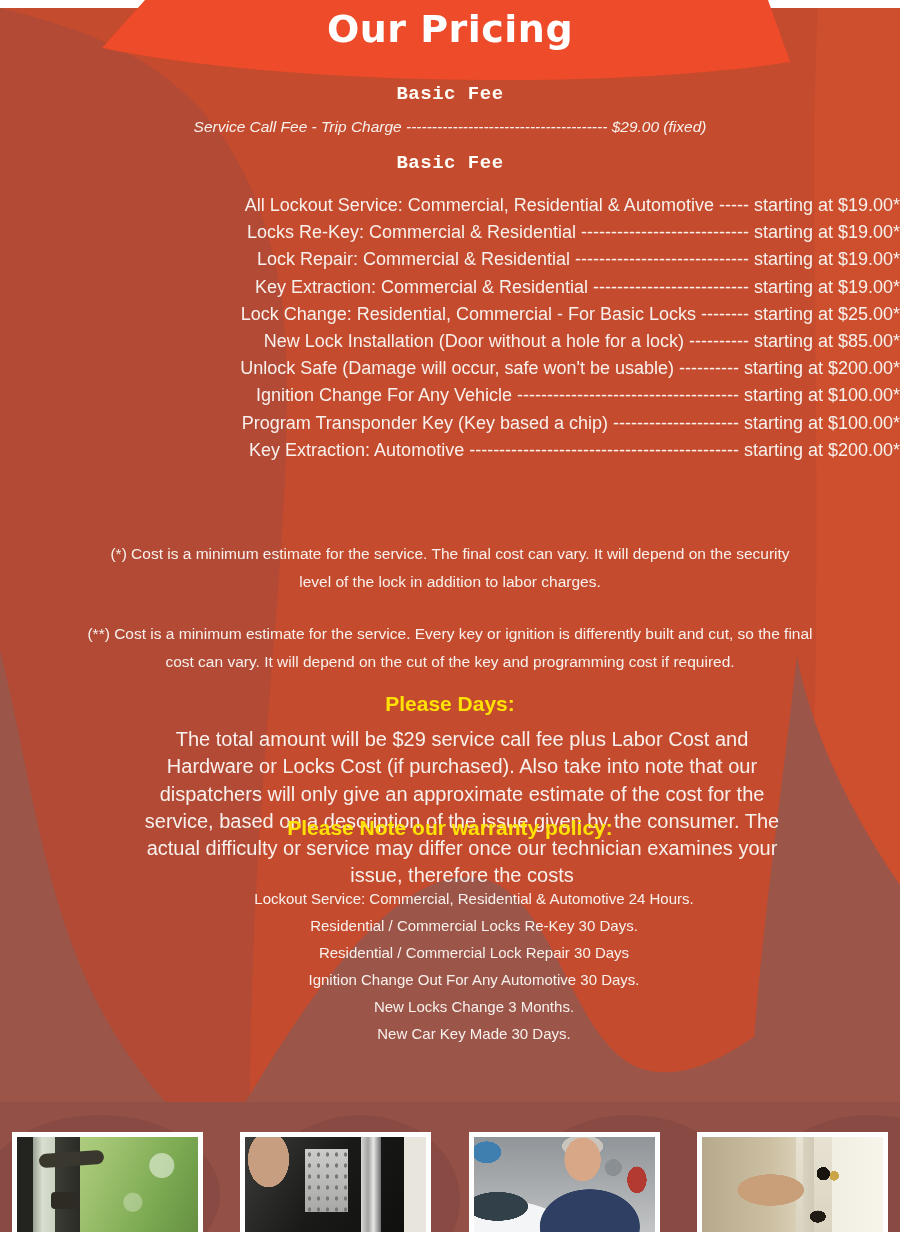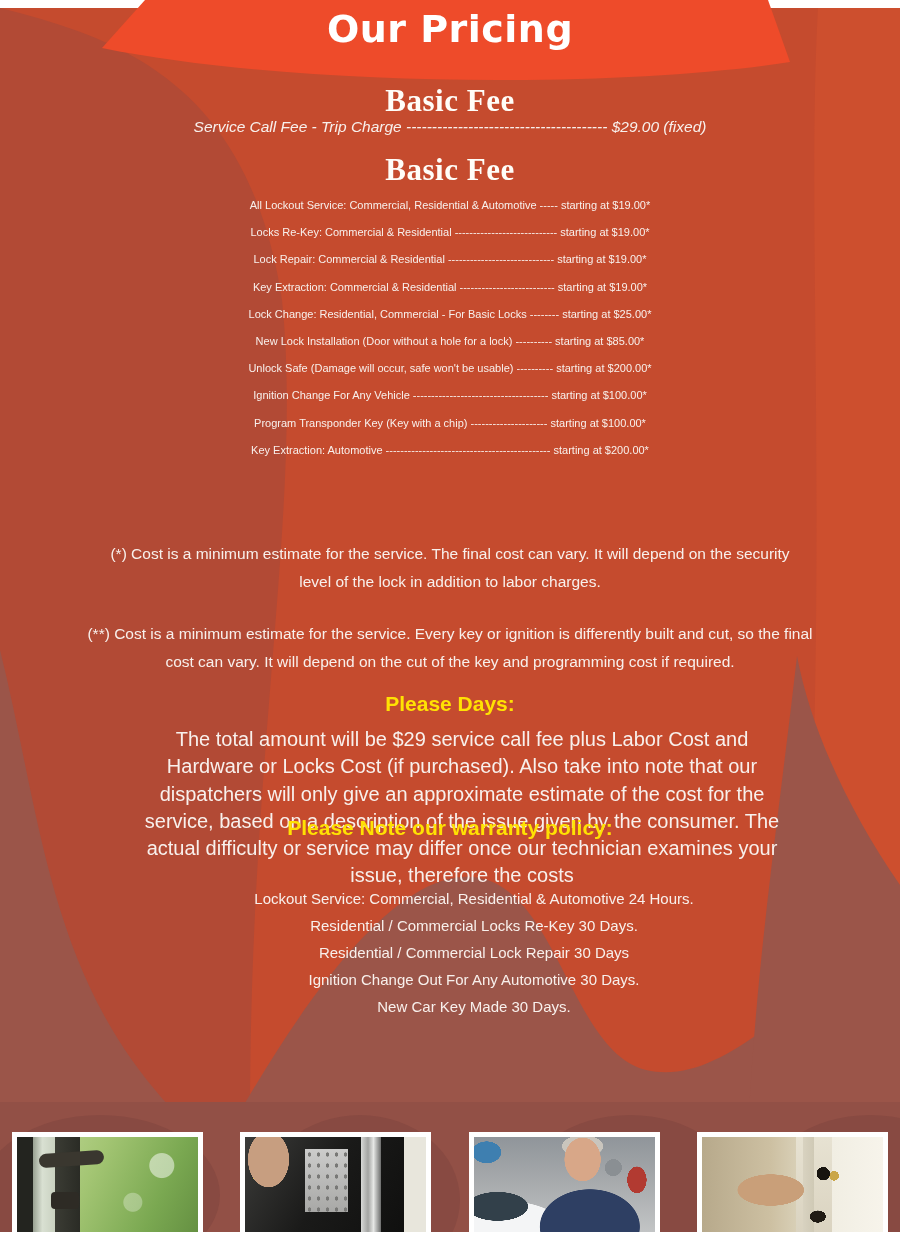--- a/index.html
+++ b/index.html
@@ -2,26 +2,26 @@
 <html><head>
 <meta charset="utf-8">
 <style>
   html,body{margin:0;padding:0;background:#fff;}
   .page{position:relative;width:900px;height:1240px;overflow:hidden;
         font-family:"Liberation Sans",sans-serif;background:#0c4a6e;}
   svg.bg{position:absolute;left:0;top:0;z-index:0;}
   .txt{position:absolute;left:0;right:0;text-align:center;color:#f8f0ec;z-index:2;}
   .page-title{top:0px;font-family:"DejaVu Sans",sans-serif;font-weight:700;
               font-size:38px;line-height:58px;color:#ffffff;letter-spacing:.5px;}
-  .fee-heading{font-family:Liberation Serif, serif;font-weight:700;font-size:31px;
+  .fee-heading{font-family:Liberation Mono, monospace;font-weight:700;font-size:19px;
                color:#fffdf8;letter-spacing:.5px;}
   .h1pos{top:83px;} .h2pos{top:152px;}
   .trip-line{top:118px;font-size:15.5px;font-style:italic;}
   .price-list{top:192px;}
-  .price-list div{font-size:11px;line-height:27.2px;}
+  .price-list div{font-size:18px;line-height:27.2px;text-align:right;}
   .note1{top:540px;left:105px;right:105px;font-size:15.5px;line-height:27.5px;}
   .note2{top:620px;left:72px;right:72px;font-size:15.5px;line-height:27.5px;}
   .yellow-h{font-weight:700;font-size:21px;color:#ffe103;}
   .hn1{top:692px;} .hn2{top:816px;text-align:center;}
   .note-body{top:726px;left:106px;right:106px;font-size:20px;line-height:27.3px;margin-left:24px;}
   .warranty-list{top:885px;}
   .warranty-list div{font-size:15px;line-height:27px;margin-left:48px;}
   .photo-strip{position:absolute;top:1132px;left:12px;width:876px;display:flex;
                justify-content:space-between;z-index:3;}
   .photo{width:191px;height:112px;background:#fff;padding:5px;box-sizing:border-box;}
@@ -102,36 +102,37 @@
 
   <div class="txt price-list">
     <div>All Lockout Service: Commercial, Residential &amp; Automotive ----- starting at $19.00*</div>
     <div>Locks Re-Key: Commercial &amp; Residential ---------------------------- starting at $19.00*</div>
     <div>Lock Repair: Commercial &amp; Residential ----------------------------- starting at $19.00*</div>
     <div>Key Extraction: Commercial &amp; Residential -------------------------- starting at $19.00*</div>
     <div>Lock Change: Residential, Commercial - For Basic Locks -------- starting at $25.00*</div>
     <div>New Lock Installation (Door without a hole for a lock) ---------- starting at $85.00*</div>
     <div>Unlock Safe (Damage will occur, safe won't be usable) ---------- starting at $200.00*</div>
     <div>Ignition Change For Any Vehicle ------------------------------------- starting at $100.00*</div>
-    <div>Program Transponder Key (Key with a chip) --------------------- starting at $100.00*</div>
+    <div>Program Transponder Key (Key based a chip) --------------------- starting at $100.00*</div>
     <div>Key Extraction: Automotive --------------------------------------------- starting at $200.00*</div>
   </div>
 
   <div class="txt note2">(**) Cost is a minimum estimate for the service. Every key or ignition is differently built and cut, so the final cost can vary. It will depend on the cut of the key and programming cost if required.</div>
   <div class="txt note1">(*) Cost is a minimum estimate for the service. The final cost can vary. It will depend on the security level of the lock in addition to labor charges.</div>
 
   <div class="txt yellow-h hn1">Please Days:</div>
   <div class="txt note-body">The total amount will be $29 service call fee plus Labor Cost and Hardware or Locks Cost (if purchased). Also take into note that our dispatchers will only give an approximate estimate of the cost for the service, based on a description of the issue given by the consumer. The actual difficulty or service may differ once our technician examines your issue, therefore the costs</div>
 
   <div class="txt yellow-h hn2">Please Note our warranty policy:</div>
   <div class="txt warranty-list">
     <div>Lockout Service: Commercial, Residential &amp; Automotive 24 Hours.</div>
     <div>Residential / Commercial Locks Re-Key 30 Days.</div>
     <div>Residential / Commercial Lock Repair 30 Days</div>
     <div>Ignition Change Out For Any Automotive 30 Days.</div>
+    <div>New Locks Change 3 Months.</div>
     <div>New Car Key Made 30 Days.</div>
   </div>
 
   <div class="photo-strip">
     <div class="photo">
       <div class="img img1">
         <div class="lever"></div>
         <div class="knob"></div>
       </div>
     </div>

